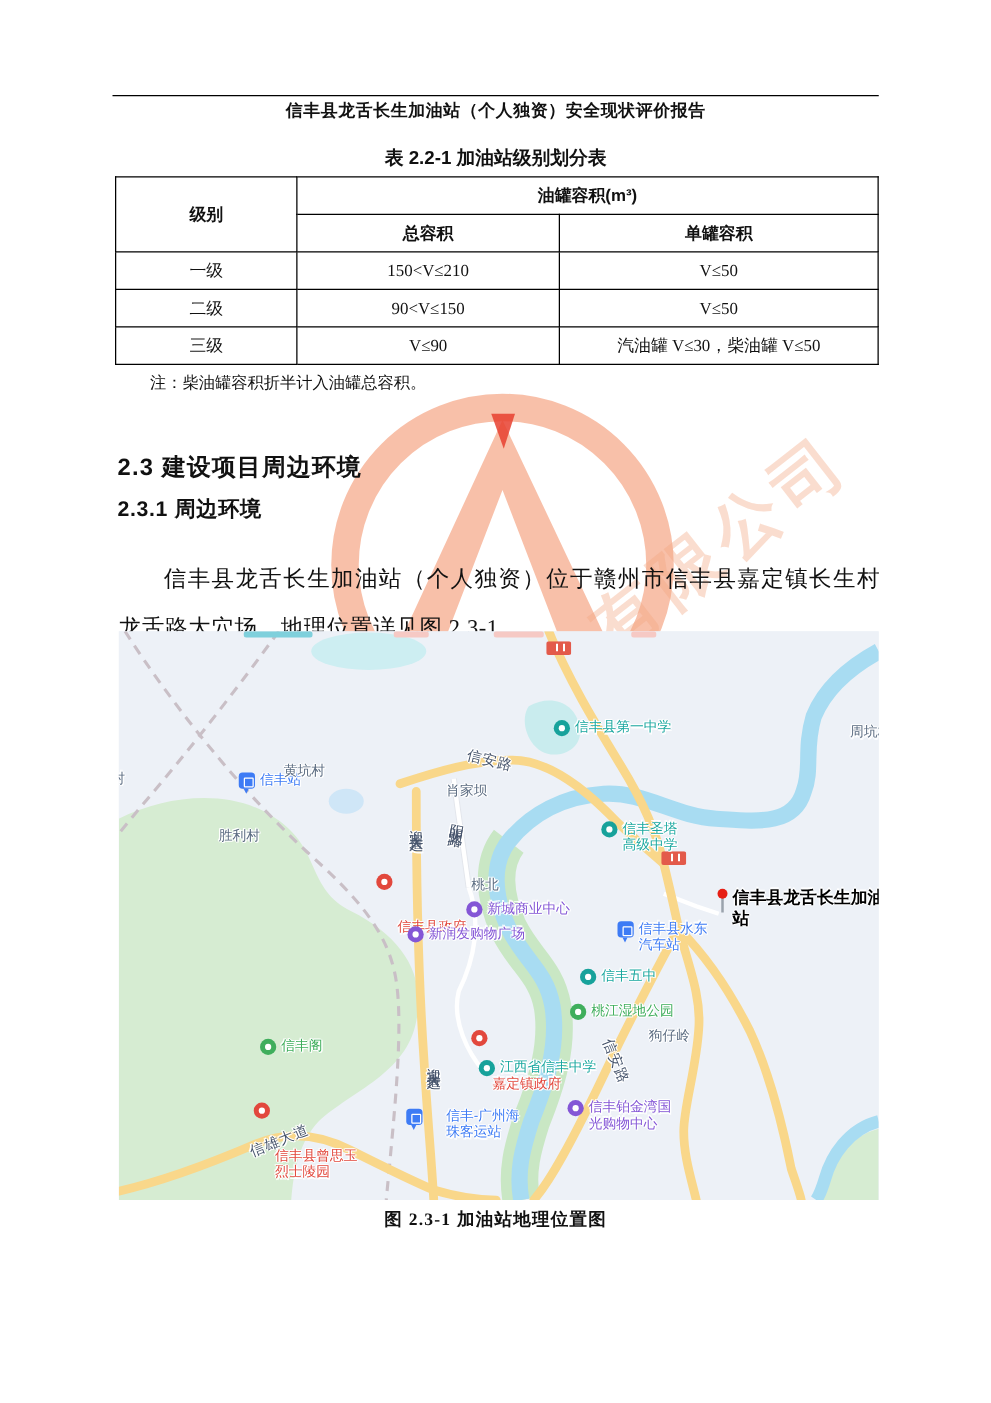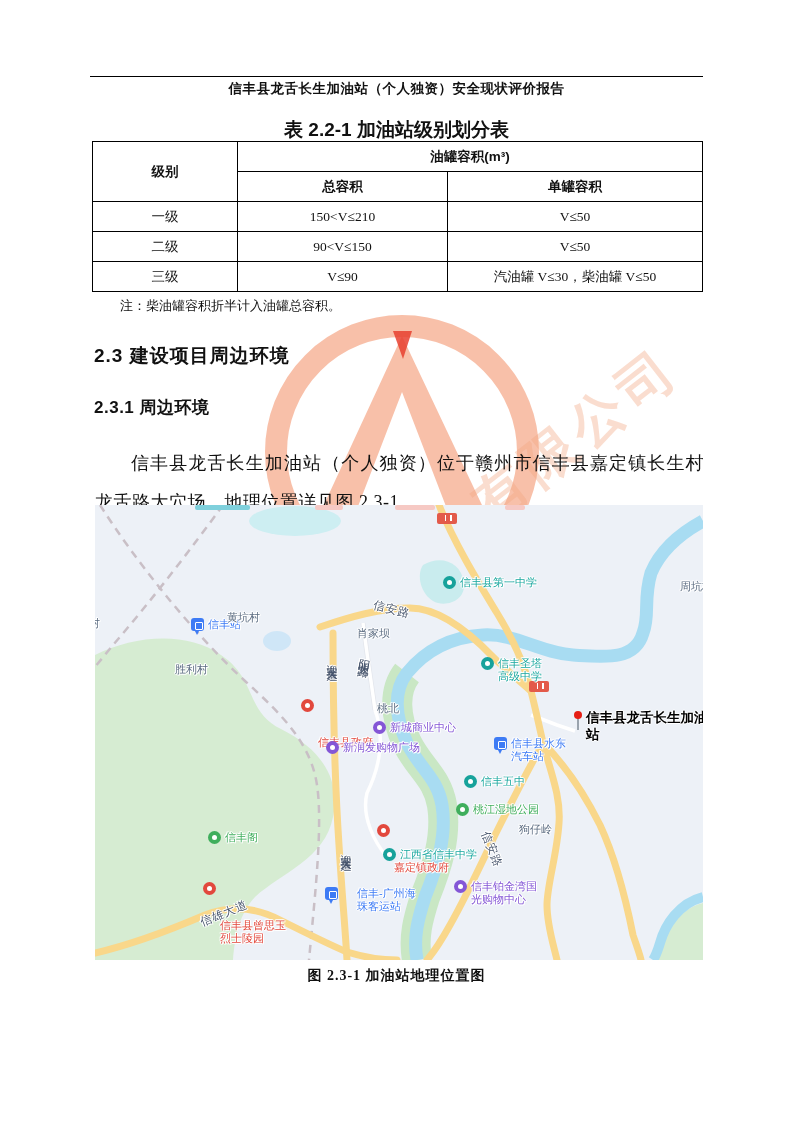--- a/index.html
+++ b/index.html
@@ -16,30 +16,30 @@
 
   
   .hdr{position:absolute;left:90px;top:52px;width:613px;text-align:center;
        font-size:13.5px;font-weight:bold;letter-spacing:.5px;margin-top:28px;}
   .hdr-rule{position:absolute;left:90px;top:76px;width:613px;height:0;border-top:1.6px solid #000;}
   .ftr{position:absolute;left:92px;top:1028px;width:611px;display:flex;justify-content:space-between;font-size:14px;}
   .ftr .pagenum{font-size:12.5px;margin-top:8px;}
 
   
   .tbl-title{position:absolute;left:90px;top:117px;width:613px;text-align:center;
-             font-family:"Liberation Sans",sans-serif;font-weight:bold;font-size:19px;}
+             font-family:"Liberation Sans",sans-serif;font-weight:bold;font-size:15px;}
   table.cls{position:absolute;left:92px;top:141px;border-collapse:collapse;table-layout:fixed;}
   table.cls td,table.cls th{border:1px solid #000;text-align:center;vertical-align:middle;
              font-size:13.5px;padding:0;height:29px;}
   table.cls th{font-family:"Liberation Sans",sans-serif;font-weight:bold;font-size:13.5px;}
   table.cls{border:1.5px solid #000;}
   .note{position:absolute;left:120px;top:297px;font-size:13px;}
 
   
-  .h2{position:absolute;left:94px;top:343px;font-family:"Liberation Sans",sans-serif;
+  .h2{position:absolute;left:94px;top:361px;font-family:"Liberation Sans",sans-serif;
       font-weight:bold;font-size:19px;letter-spacing:1px;}
   .h3{position:absolute;left:94px;top:396px;font-family:"Liberation Sans",sans-serif;
       font-weight:bold;font-size:17px;letter-spacing:.5px;}
   .para{position:absolute;left:95px;top:444px;width:609px;font-size:18px;line-height:39px;
         text-align:justify;text-indent:2em;letter-spacing:.5px;}
 
   
   .figcap{position:absolute;left:90px;top:967px;width:613px;text-align:center;
           font-size:14px;font-weight:600;letter-spacing:1px;}
   .map{position:absolute;left:95px;top:505px;width:608px;height:455px;overflow:hidden;

